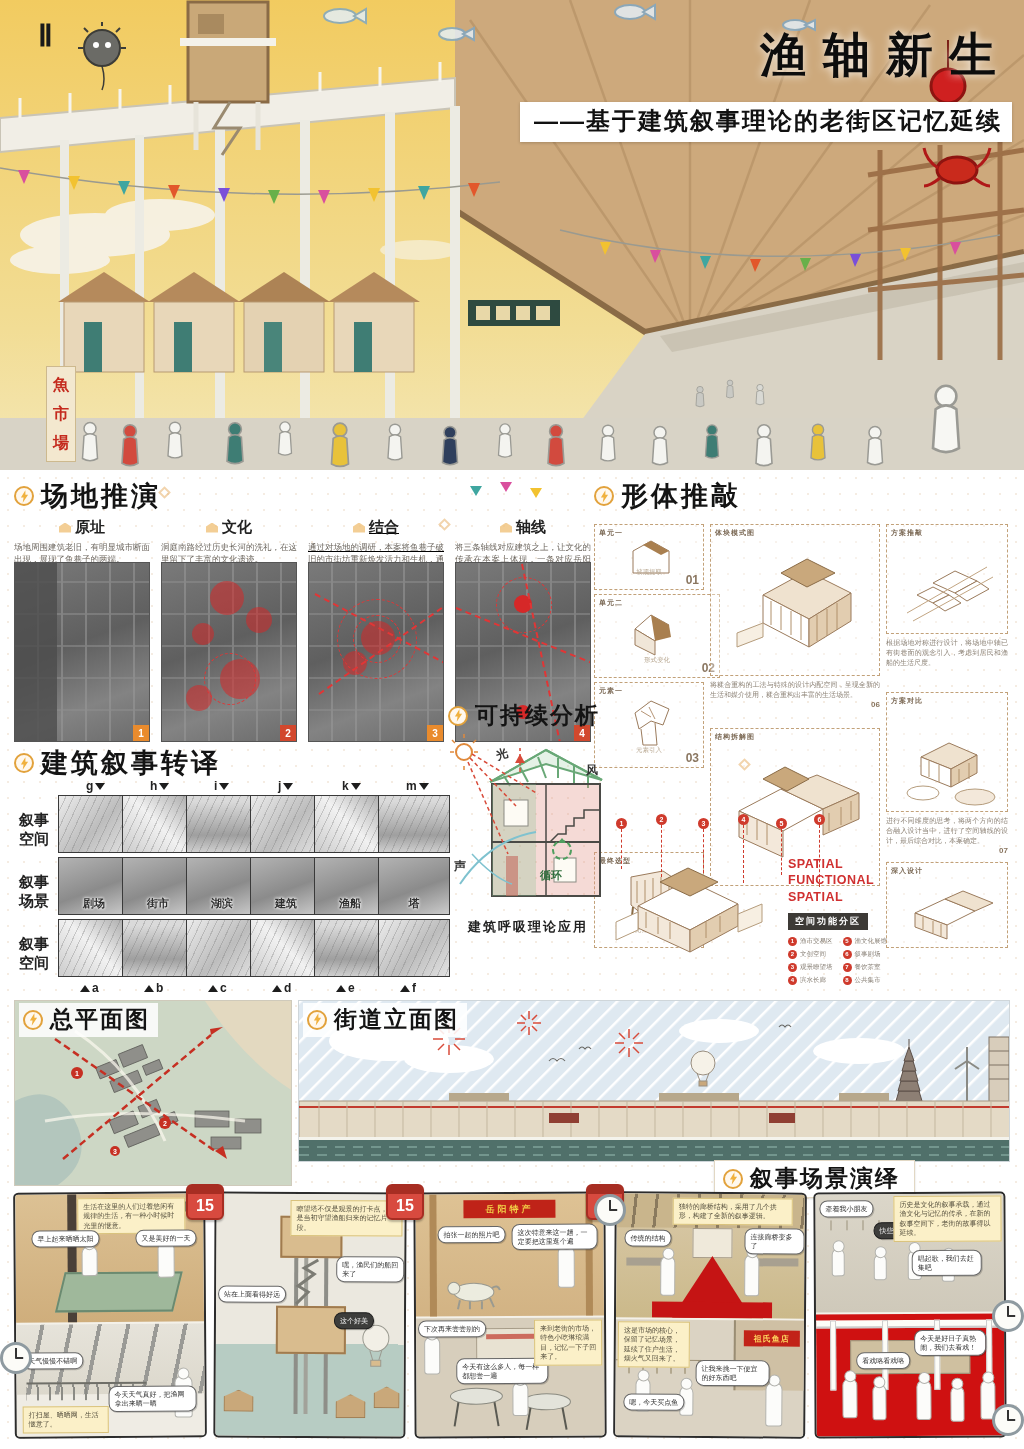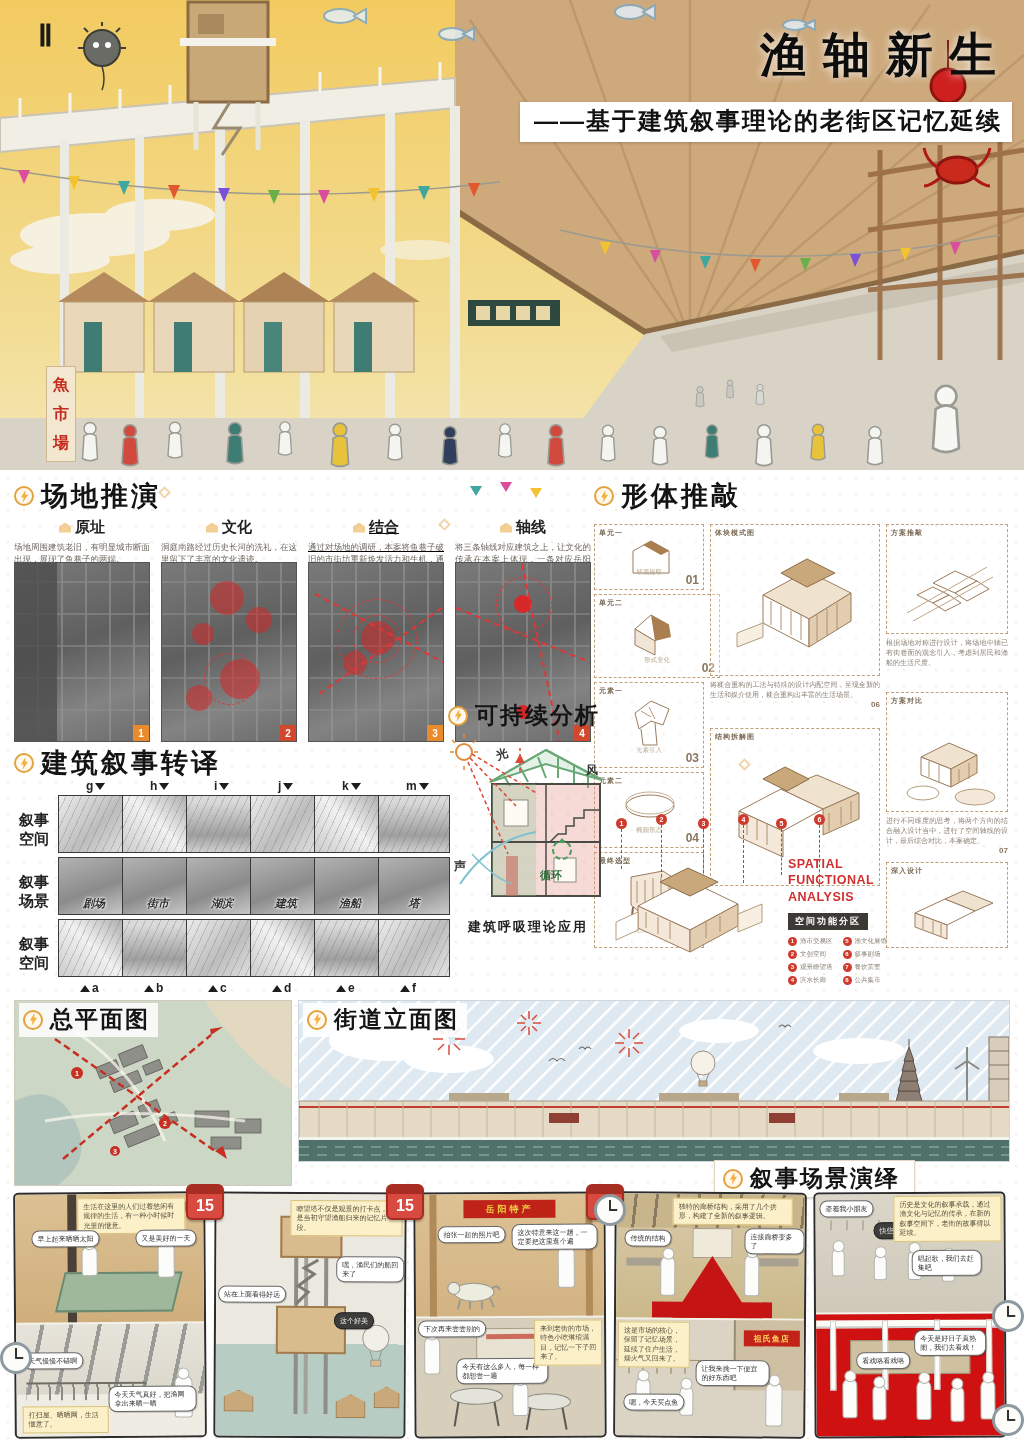--- a/index.html
+++ b/index.html
@@ -28,21 +28,21 @@
   .axline{position:absolute;border-top:2px dashed #e03636;transform-origin:left center;}
   .numtag{position:absolute;right:0;bottom:0;width:16px;height:16px;color:#fff;font-size:10px;font-weight:800;
     display:flex;align-items:center;justify-content:center;}
   
   .dashbox{position:absolute;border:1px dashed #c2a179;background:rgba(255,255,255,.35);}
   .dashlabel{position:absolute;left:4px;top:3px;font-size:7px;color:#7c6a56;font-weight:700;letter-spacing:1px;}
   .stepnum{position:absolute;right:4px;bottom:2px;font-size:12px;color:#8a7660;font-weight:700;}
   .tinytext{font-size:7px;line-height:1.45;color:#8d8377;text-align:justify;}
   .sketchcap{position:absolute;left:0;right:0;bottom:12px;text-align:center;font-size:6.5px;color:#b7a68f;}
   
-  .ncell{position:absolute;width:72px;height:58px;border:1.5px solid #3a3a3a;overflow:hidden;font-style:italic;}
+  .ncell{position:absolute;width:72px;height:58px;border:1.5px solid #3a3a3a;overflow:hidden;}
   .cA{background:linear-gradient(135deg,#ececec,#bdbdbd 55%,#e2e2e2);}
   .cB{background:linear-gradient(45deg,#cccccc,#f1f1f1 50%,#a8a8a8);}
   .cC{background:linear-gradient(180deg,#dadada 10%,#9f9f9f 70%,#cfcfcf);}
   .cP{background:linear-gradient(160deg,#b3b3b3,#8b8b8b 55%,#cccccc);}
   .ncell .hatch{position:absolute;inset:0;opacity:.35;background:repeating-linear-gradient(115deg,transparent 0 6px,#7d7d7d 6px 7px);}
   .scene-lab{position:absolute;left:0;right:0;bottom:3px;text-align:center;font-size:11px;font-weight:900;color:#2f2f2f;text-shadow:0 0 3px #fff,0 0 3px #fff;}
   .rowlab{position:absolute;width:40px;font-size:15px;font-weight:900;color:#222;line-height:1.25;text-align:center;}
   .letter{position:absolute;font-size:12px;font-weight:800;color:#222;display:flex;align-items:center;gap:2px;}
   .tri-d{width:0;height:0;border-left:5px solid transparent;border-right:5px solid transparent;border-top:7px solid #1d1d1d;}
   .tri-u{width:0;height:0;border-left:5px solid transparent;border-right:5px solid transparent;border-bottom:7px solid #1d1d1d;}
@@ -390,29 +390,20 @@
     <div class="dashbox" style="left:0;top:204px;width:110px;height:86px;">
       <span class="dashlabel">元素一</span>
       <svg class="abs" style="left:32px;top:16px;" width="46" height="50" viewBox="0 0 46 50">
           <polygon points="8,14 24,2 42,10 36,26 24,22 12,30" fill="#fff" stroke="#9b7b5c"></polygon>
           <polyline points="14,30 16,46 30,46 28,24" fill="none" stroke="#9b7b5c"></polyline>
           <path d="M14,12 l10,6 m-2,-10 l6,12" stroke="#b59475" fill="none"></path>
         </svg>
       <span class="sketchcap">元素引入</span>
       <span class="stepnum">03</span>
     </div>
-    <div class="dashbox" style="left:0;top:294px;width:110px;height:76px;">
-      <span class="dashlabel">元素二</span>
-      <svg class="abs" style="left:28px;top:18px;" width="54" height="30" viewBox="0 0 54 30">
-          <ellipse cx="27" cy="15" rx="24" ry="11" fill="#fff" stroke="#9b7b5c"></ellipse>
-          <ellipse cx="27" cy="12" rx="24" ry="11" fill="none" stroke="#c8ad8f"></ellipse>
-        </svg>
-      <span class="sketchcap">椭圆形态</span>
-      <span class="stepnum">04</span>
-    </div>
     <div class="dashbox" style="left:0;top:374px;width:110px;height:96px;">
       <span class="dashlabel">最终选型</span>
       <svg class="abs" style="left:22px;top:14px;" width="66" height="62" viewBox="0 0 66 62">
         <polygon points="14,10 46,4 58,12 58,40 26,48 14,38" fill="#f3e8da" stroke="#9b7b5c"></polygon>
         <g stroke="#b0906a">
             <line x1="20" y1="14" x2="20" y2="36"></line>
             <line x1="28" y1="13" x2="28" y2="38"></line>
             <line x1="36" y1="11" x2="36" y2="40"></line>
             <line x1="44" y1="10" x2="44" y2="42"></line>
             <line x1="52" y1="10" x2="52" y2="40"></line>
@@ -546,21 +537,21 @@
       <div class="redmark" style="left:166px;top:0;">5</div>
       <div class="redmark" style="left:204px;top:-4px;">6</div>
       <div class="leader" style="left:11px;top:11px;height:40px;"></div>
       <div class="leader" style="left:51px;top:7px;height:52px;"></div>
       <div class="leader" style="left:93px;top:11px;height:44px;"></div>
       <div class="leader" style="left:133px;top:7px;height:58px;"></div>
       <div class="leader" style="left:171px;top:11px;height:46px;"></div>
       <div class="leader" style="left:209px;top:7px;height:62px;"></div>
       <div class="abs" style="left:178px;top:38px;width:108px;">
         <div class="sp-en">SPATIAL</div>
-        <div class="sp-en">FUNCTIONAL ANALYSIS</div>
+        <div class="sp-en">FUNCTIONAL SPATIAL</div>
         <div style="margin:5px 0 7px;"><span class="chip">空间功能分区</span></div>
         <div style="display:flex;gap:10px;">
           <div>
             <div class="lg-it">
                 <span class="lg-n">1</span>
                 <span class="lg-t">渔市交易区</span>
               </div>
             <div class="lg-it">
                 <span class="lg-n">2</span>
                 <span class="lg-t">文创空间</span>

